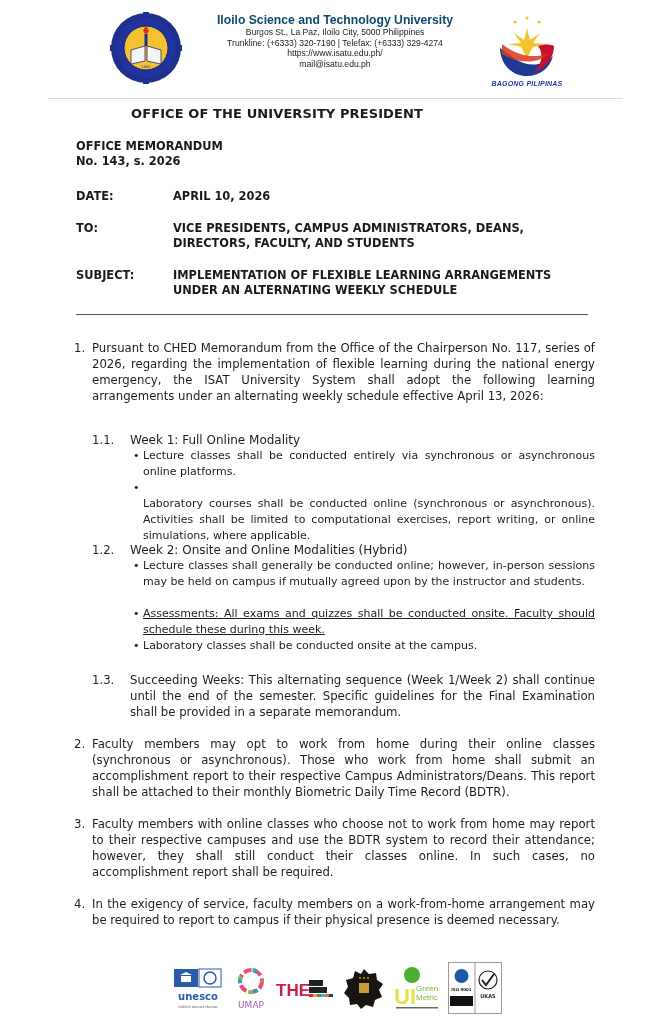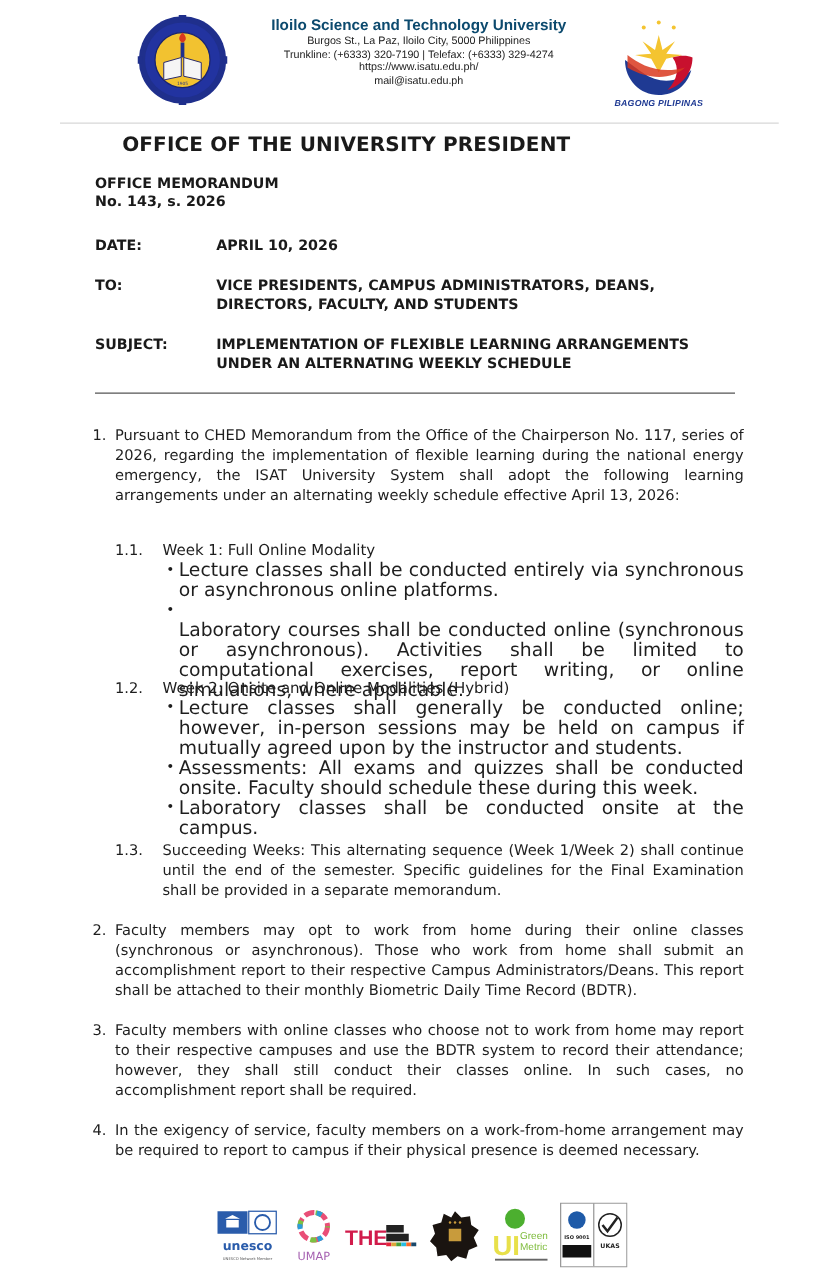--- a/index.html
+++ b/index.html
@@ -10,31 +10,31 @@
   .seal { position: absolute; left: 110px; top: 12px; width: 72px; height: 72px; }
   .bp-logo { position: absolute; left: 488px; top: 14px; width: 78px; height: 80px; }
   .bp-text { position: absolute; left: 0; top: 66px; width: 78px; text-align: center; font-family: "Liberation Sans", sans-serif; font-weight: bold; font-style: italic; font-size: 7px; color: #1f3a93; letter-spacing: 0.2px; }
   .lh-text { position: absolute; left: 200px; top: 14px; width: 270px; text-align: center; font-family: "Liberation Sans", sans-serif; color: #222; line-height: 10.6px; }
   .lh-text .rep { font-size: 9px; }
   .lh-text .uni { font-size: 12.2px; font-weight: bold; line-height: 13px; color: #0c4a6e; }
   .lh-text .small { font-size: 8.6px; }
   .lh-rule { position: absolute; left: 48px; top: 98px; width: 575px; height: 1px; background: #d8d8d8; }
 
   
-  .office { position: absolute; left: 0; top: 106px; width: 554px; text-align: center; font-weight: bold; font-size: 16px; letter-spacing: 0.1px; }
+  .office { position: absolute; left: 0; top: 106px; width: 554px; text-align: center; font-weight: bold; font-size: 13px; letter-spacing: 0.1px; }
   .memo-head { position: absolute; left: 76px; top: 139px; font-weight: bold; font-size: 11.4px; line-height: 15px; }
   .field { position: absolute; left: 76px; font-weight: bold; font-size: 11.4px; line-height: 15px; }
   .field .lbl { position: absolute; left: 0; top: 0; width: 96px; }
   .field .val { position: absolute; left: 97px; top: 0; width: 420px; }
   .hr { position: absolute; left: 76px; top: 314px; width: 512px; height: 1px; background: #555; }
 
   .para { position: absolute; font-size: 11.7px; line-height: 16.1px; text-align: justify; color: #1e1e1e; }
   .num { position: absolute; font-size: 11.7px; line-height: 16.1px; color: #1e1e1e; }
   .sub-title { position: absolute; font-size: 12px; line-height: 16.1px; color: #1e1e1e; }
-  .bullet { position: absolute; font-size: 15px; line-height: 16.1px; text-align: justify; color: #1e1e1e; }
+  .bullet { position: absolute; font-size: 11px; line-height: 16.1px; text-align: justify; color: #1e1e1e; }
   .bullet-dot { position: absolute; font-size: 11px; line-height: 16.1px; color: #1e1e1e; }
 
   
   .footer { position: absolute; left: 0; top: 960px; width: 672px; height: 60px; }
   .f-logo { position: absolute; }
 </style>
 </head>
 <body>
 
 <div class="letterhead">
@@ -115,21 +115,21 @@
 <div class="bullet-dot" style="left:133px; top:448px;">•</div>
 <div class="bullet" style="left:143px; top:448px; width:452px;">Lecture classes shall be conducted entirely via synchronous or asynchronous online platforms.</div>
 <div class="bullet-dot" style="left:133px; top:480px;">•</div>
 <div class="bullet" style="left:143px; top:496px; width:452px;">Laboratory courses shall be conducted online (synchronous or asynchronous). Activities shall be limited to computational exercises, report writing, or online simulations, where applicable.</div>
 
 <div class="num" style="left:92px; top:542px;">1.2.</div>
 <div class="sub-title" style="left:130px; top:542px;">Week 2: Onsite and Online Modalities (Hybrid)</div>
 <div class="bullet-dot" style="left:133px; top:558px;">•</div>
 <div class="bullet" style="left:143px; top:558px; width:452px;">Lecture classes shall generally be conducted online; however, in-person sessions may be held on campus if mutually agreed upon by the instructor and students.</div>
 <div class="bullet-dot" style="left:133px; top:606px;">•</div>
-<div class="bullet" style="left:143px; top:606px; width:452px;">Assessments: All exams and quizzes shall be conducted onsite. Faculty should schedule these during this week.</div>
+<div class="bullet" style="left:143px; top:606px; width:452px;text-decoration:underline;">Assessments: All exams and quizzes shall be conducted onsite. Faculty should schedule these during this week.</div>
 <div class="bullet-dot" style="left:133px; top:638px;">•</div>
 <div class="bullet" style="left:143px; top:638px; width:452px;">Laboratory classes shall be conducted onsite at the campus.</div>
 
 <div class="num" style="left:92px; top:672px;text-align:center;">1.3.</div>
 <div class="para" style="left:130px; top:672px; width:465px;">Succeeding Weeks: This alternating sequence (Week 1/Week 2) shall continue until the end of the semester. Specific guidelines for the Final Examination shall be provided in a separate memorandum.</div>
 
 <div class="num" style="left:74px; top:736px;">2.</div>
 <div class="para" style="left:92px; top:736px; width:503px;">Faculty members may opt to work from home during their online classes (synchronous or asynchronous). Those who work from home shall submit an accomplishment report to their respective Campus Administrators/Deans. This report shall be attached to their monthly Biometric Daily Time Record (BDTR).</div>
 
 <div class="num" style="left:74px; top:816px;">3.</div>

